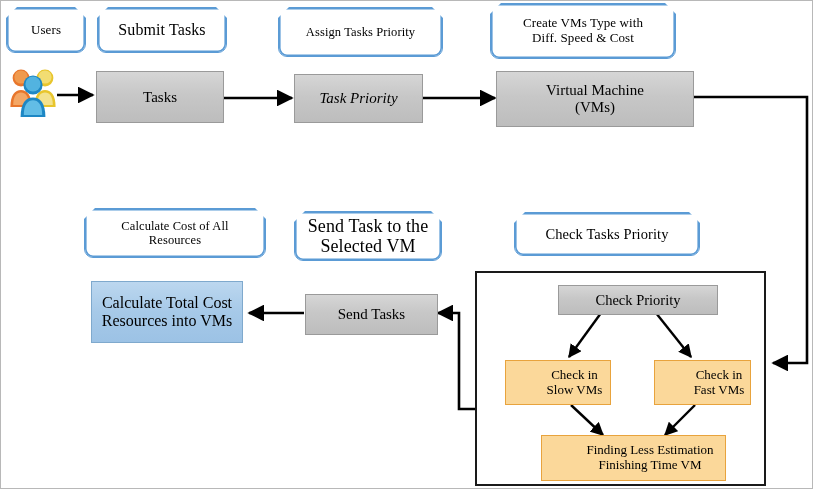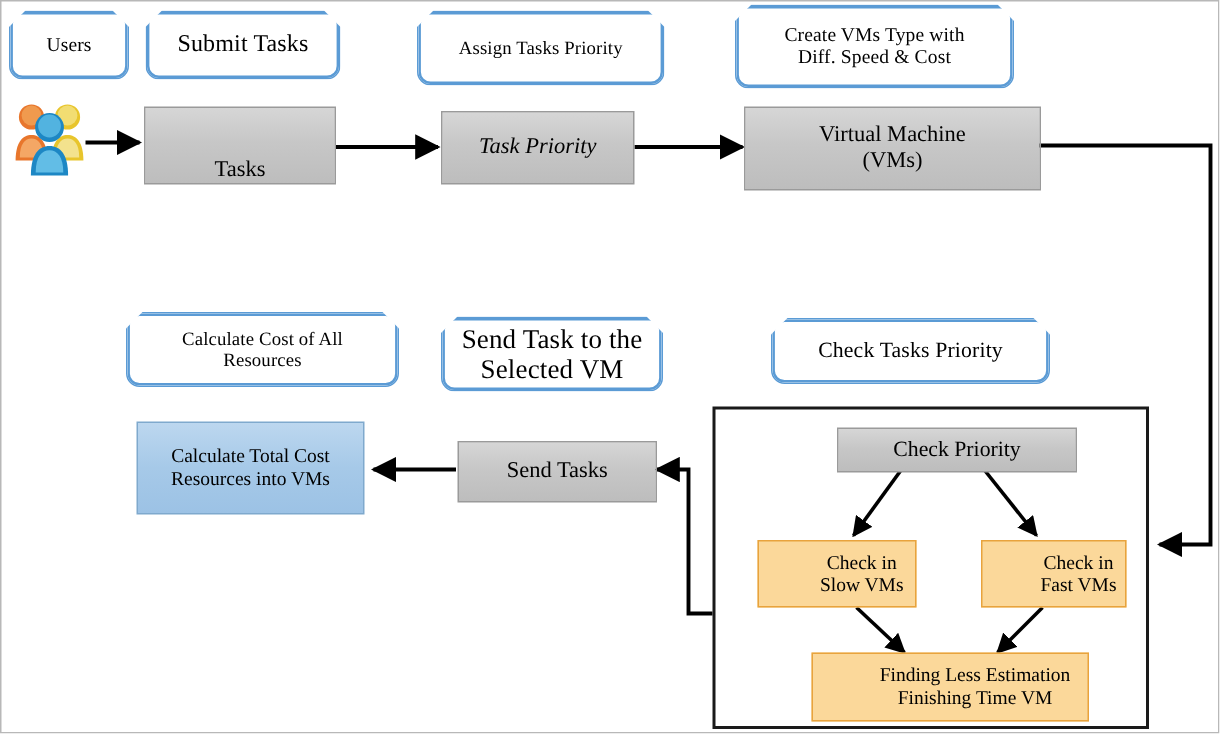--- a/index.html
+++ b/index.html
@@ -68,21 +68,21 @@
   .gray {
     background: linear-gradient(180deg, #d6d6d6 0%, #c7c7c7 45%, #bdbdbd 100%);
     border: 1px solid #9a9a9a;
     font-size: 15px;
   }
 
   
   .blue {
     background: linear-gradient(180deg, #bcd7ef 0%, #a6c9e8 50%, #9cc2e5 100%);
     border: 1px solid #7fa9cd;
-    font-size: 13px;
+    font-size: 16px;
   }
 
   
   .amber {
     background: #fbd89a;
     border: 1px solid #e8a33d;
     font-size: 13px;
     padding-left: 33px;
   }
 
@@ -171,21 +171,21 @@
 
   <div class="node banner" style="left:277px; top:6px; width:165px; height:50px; font-size:12.5px;">
     <span class="banner-inner">Assign Tasks Priority</span>
   </div>
 
   <div class="node banner" style="left:489px; top:2px; width:186px; height:56px; font-size:13px;">
     <span class="banner-inner">Create VMs Type with
 Diff. Speed &amp; Cost</span>
   </div>
 
-  <div class="node gray" style="left:95px; top:70px; width:128px; height:52px;align-items:flex-end;">
+  <div class="node gray" style="left:95px; top:70px; width:128px; height:52px;">
     <span>Tasks</span>
   </div>
 
   <div class="node gray" style="left:293px; top:73px; width:129px; height:49px;font-style:italic;">
     <span>Task Priority</span>
   </div>
 
   <div class="node gray" style="left:495px; top:70px; width:198px; height:56px;">
     <span>Virtual Machine
 (VMs)</span>

